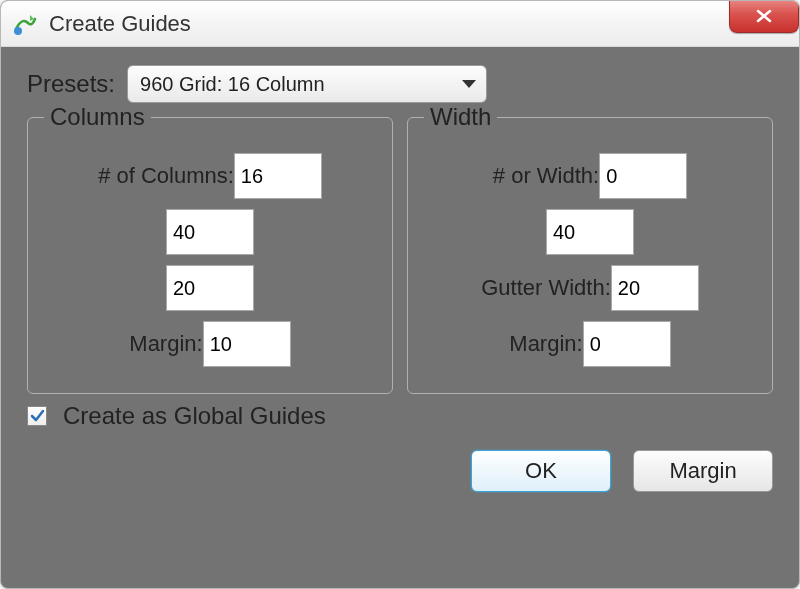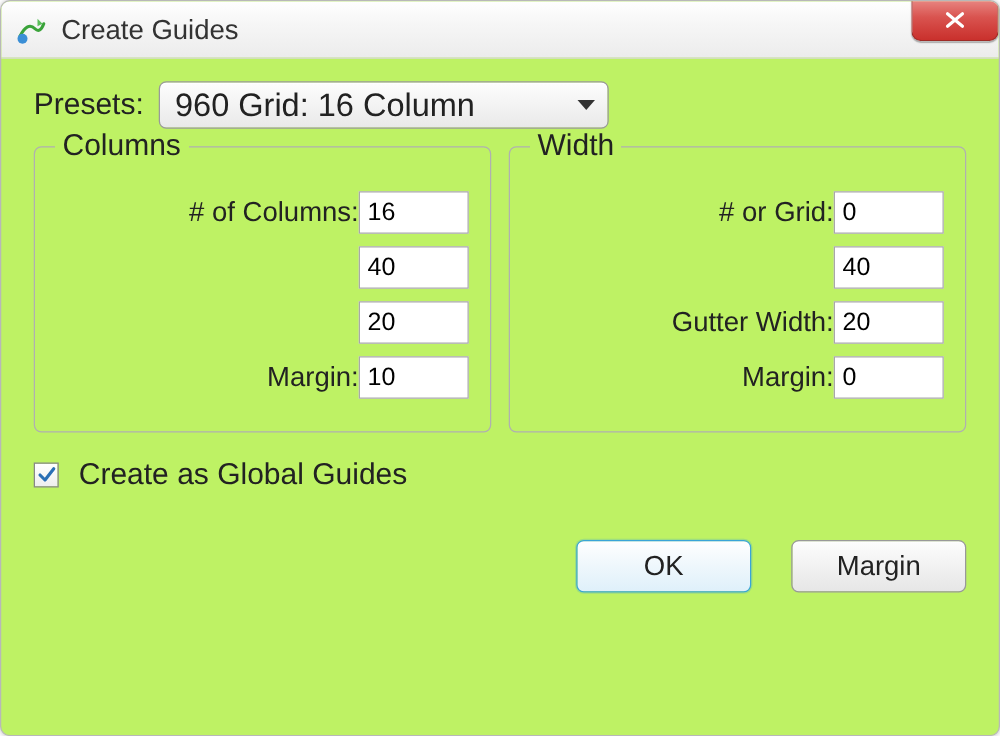--- a/index.html
+++ b/index.html
@@ -9,21 +9,21 @@
     font-family: "Segoe UI", Tahoma, Arial, sans-serif;
     font-size: 22px;
     color: #222;
     background: #fff;
   }
   .dialog {
     width: 800px; height: 589px;
     border: 1px solid #b8b8b8;
     border-radius: 8px;
     box-shadow: 0 0 4px rgba(0,0,0,0.25);
-    background: #bef264;
+    background: #737373;
     display: flex;
     flex-direction: column;
     overflow: hidden;
   }
   .titlebar {
     height: 46px;
     background: linear-gradient(to bottom, #ffffff 0%, #f6f6f6 40%, #ececec 100%);
     border-bottom: 1px solid #d9d9d9;
     display: flex;
     align-items: center;
@@ -72,21 +72,21 @@
   }
   .dropdown {
     flex: 0 0 360px;
     height: 38px;
     border: 1px solid #9a9a9a;
     border-radius: 6px;
     background: linear-gradient(to bottom, #fdfdfd 0%, #e9e9e9 100%);
     display: flex; align-items: center;
     padding: 0 36px 0 12px;
     position: relative;
-    font-size: 26px;
+    font-size: 20px;
     box-shadow: inset 0 1px 0 #fff;
     cursor: pointer;
   }
   .dropdown .chev {
     position: absolute;
     right: 10px; top: 50%;
     transform: translateY(-50%);
     width: 0; height: 0;
     border-left: 7px solid transparent;
     border-right: 7px solid transparent;
@@ -104,59 +104,59 @@
     padding: 12px 16px 16px 16px;
     margin: 0;
   }
   fieldset.group legend {
     font-size: 24px;
     padding: 0 6px;
     color: #222;
   }
   .row {
     display: flex;
-    justify-content: flex-end;
+    justify-content: center;
     align-items: center;
     margin: 10px 1px;
   }
   .row-label {
     font-size: 22px;
   }
   .num-input {
     width: 88px;
-    height: 34px;
+    height: 46px;
     border: 1px solid #a8a8a8;
     background: #fff;
     font-size: 20px;
     padding: 2px 6px;
     outline: none;
     font-family: inherit;
   }
 
   .checkbox-row {
     display: flex;
     align-items: center;
-    margin-top: 20px;
+    margin-top: 8px;
     cursor: pointer;
   }
   .checkbox {
     width: 20px; height: 20px;
     border: 1px solid #888;
     background: linear-gradient(to bottom, #fff, #eee);
     margin-right: 16px;
     display: flex; align-items: center; justify-content: center;
   }
   .checkbox svg { display: block; }
   .checkbox-label { font-size: 24px; }
 
   .button-row {
     display: flex;
     justify-content: flex-end;
-    gap: 32px;
-    margin-top: 38px;
+    gap: 22px;
+    margin-top: 20px;
   }
   .btn {
     height: 42px;
     min-width: 140px;
     border-radius: 6px;
     font-size: 22px;
     display: flex; align-items: center; justify-content: center;
     cursor: pointer;
     box-shadow: inset 0 1px 0 rgba(255,255,255,0.7);
   }
@@ -219,21 +219,21 @@
         </div>
         <div class="row">
           <span class="row-label">Margin:</span>
           <input class="num-input" value="10" style="">
         </div>
       </fieldset>
 
       <fieldset class="group">
         <legend>Width</legend>
         <div class="row">
-          <span class="row-label"># or Grid:</span>
+          <span class="row-label"># or Width:</span>
           <input class="num-input" value="0" style="">
         </div>
         <div class="row">
           <input class="num-input" value="40" style="">
         </div>
         <div class="row">
           <span class="row-label">Gutter Width:</span>
           <input class="num-input" value="20" style="">
         </div>
         <div class="row">

